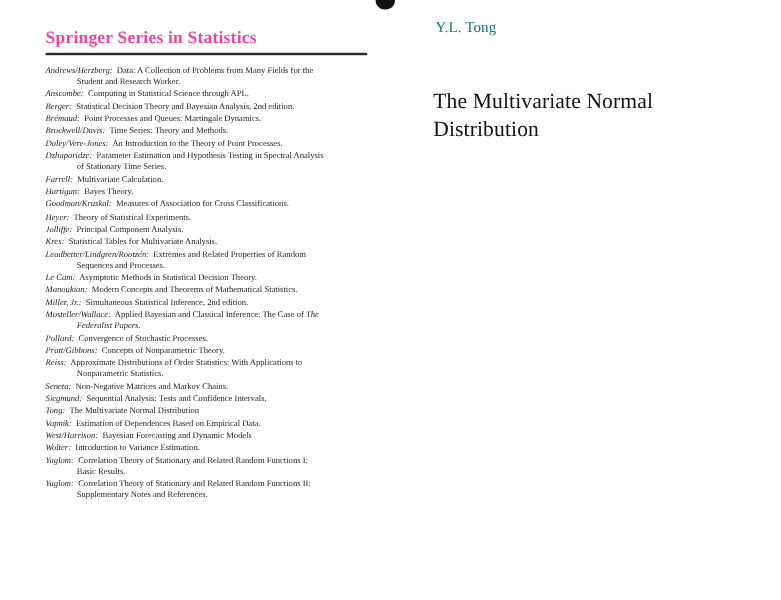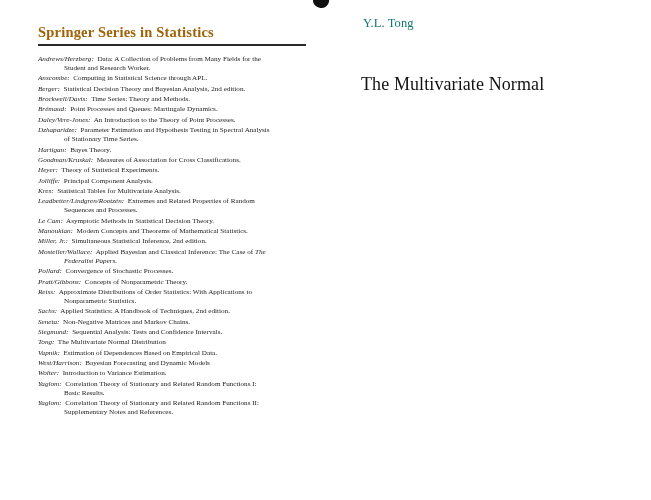--- a/index.html
+++ b/index.html
@@ -40,21 +40,21 @@
     position: absolute;
     left: 38px;
     top: 24px;
     width: 268px;
   }
   .series-title {
     font-family: "Liberation Serif", "DejaVu Serif", serif;
     font-weight: bold;
     font-size: 14.5px;
     letter-spacing: 0.2px;
-    color: #a16207;
+    color: #ec4899;
     white-space: nowrap;
   }
   .series-rule {
     margin-top: 3px;
     height: 1.6px;
     background: #2a2a2a;
     width: 268px;
   }
 
   .series-list {
@@ -119,50 +119,51 @@
 
   <div class="series-header">
     <div class="series-title">Springer Series in Statistics</div>
     <div class="series-rule"></div>
   </div>
 
   <ul class="series-list" id="series-list">
       <li class="series-entry"><span class="first-line"><i>Andrews/Herzberg:</i>&nbsp; <span>Data: A Collection of Problems from Many Fields for the</span></span><br><span>Student and Research Worker.</span></li>
       <li class="series-entry"><span class="first-line"><i>Anscombe:</i>&nbsp; <span>Computing in Statistical Science through APL.</span></span></li>
       <li class="series-entry"><span class="first-line"><i>Berger:</i>&nbsp; <span>Statistical Decision Theory and Bayesian Analysis, 2nd edition.</span></span></li>
+      <li class="series-entry"><span class="first-line"><i>Brémaud:</i>&nbsp; <span>Point Processes and Queues: Martingale Dynamics.</span></span></li>
       <li class="series-entry"><span class="first-line"><i>Brockwell/Davis:</i>&nbsp; <span>Time Series: Theory and Methods.</span></span></li>
-      <li class="series-entry"><span class="first-line"><i>Brémaud:</i>&nbsp; <span>Point Processes and Queues: Martingale Dynamics.</span></span></li>
       <li class="series-entry"><span class="first-line"><i>Daley/Vere-Jones:</i>&nbsp; <span>An Introduction to the Theory of Point Processes.</span></span></li>
       <li class="series-entry"><span class="first-line"><i>Dzhaparidze:</i>&nbsp; <span>Parameter Estimation and Hypothesis Testing in Spectral Analysis</span></span><br><span>of Stationary Time Series.</span></li>
+      <li class="series-entry"><span class="first-line"><i>Farrell:</i>&nbsp; <span>Multivariate Calculation.</span></span></li>
       <li class="series-entry"><span class="first-line"><i>Hartigan:</i>&nbsp; <span>Bayes Theory.</span></span></li>
       <li class="series-entry"><span class="first-line"><i>Goodman/Kruskal:</i>&nbsp; <span>Measures of Association for Cross Classifications.</span></span></li>
       <li class="series-entry"><span class="first-line"><i>Heyer:</i>&nbsp; <span>Theory of Statistical Experiments.</span></span></li>
       <li class="series-entry"><span class="first-line"><i>Jolliffe:</i>&nbsp; <span>Principal Component Analysis.</span></span></li>
       <li class="series-entry"><span class="first-line"><i>Kres:</i>&nbsp; <span>Statistical Tables for Multivariate Analysis.</span></span></li>
       <li class="series-entry"><span class="first-line"><i>Leadbetter/Lindgren/Rootzén:</i>&nbsp; <span>Extremes and Related Properties of Random</span></span><br><span>Sequences and Processes.</span></li>
       <li class="series-entry"><span class="first-line"><i>Le Cam:</i>&nbsp; <span>Asymptotic Methods in Statistical Decision Theory.</span></span></li>
       <li class="series-entry"><span class="first-line"><i>Manoukian:</i>&nbsp; <span>Modern Concepts and Theorems of Mathematical Statistics.</span></span></li>
       <li class="series-entry"><span class="first-line"><i>Miller, Jr.:</i>&nbsp; <span>Simultaneous Statistical Inference, 2nd edition.</span></span></li>
       <li class="series-entry"><span class="first-line"><i>Mosteller/Wallace:</i>&nbsp; <span>Applied Bayesian and Classical Inference: The Case of <i>The</i></span></span><br><span><i>Federalist Papers.</i></span></li>
       <li class="series-entry"><span class="first-line"><i>Pollard:</i>&nbsp; <span>Convergence of Stochastic Processes.</span></span></li>
       <li class="series-entry"><span class="first-line"><i>Pratt/Gibbons:</i>&nbsp; <span>Concepts of Nonparametric Theory.</span></span></li>
       <li class="series-entry"><span class="first-line"><i>Reiss:</i>&nbsp; <span>Approximate Distributions of Order Statistics: With Applications to</span></span><br><span>Nonparametric Statistics.</span></li>
-      <li class="series-entry"><span class="first-line"><i>Sachs:</i>&nbsp; <span>Applied Statistics: A Handbook of Techniques, 2nd edition.</span></span></li>
       <li class="series-entry"><span class="first-line"><i>Seneta:</i>&nbsp; <span>Non-Negative Matrices and Markov Chains.</span></span></li>
       <li class="series-entry"><span class="first-line"><i>Siegmund:</i>&nbsp; <span>Sequential Analysis: Tests and Confidence Intervals.</span></span></li>
       <li class="series-entry"><span class="first-line"><i>Tong:</i>&nbsp; <span>The Multivariate Normal Distribution</span></span></li>
       <li class="series-entry"><span class="first-line"><i>Vapnik:</i>&nbsp; <span>Estimation of Dependences Based on Empirical Data.</span></span></li>
       <li class="series-entry"><span class="first-line"><i>West/Harrison:</i>&nbsp; <span>Bayesian Forecasting and Dynamic Models</span></span></li>
       <li class="series-entry"><span class="first-line"><i>Wolter:</i>&nbsp; <span>Introduction to Variance Estimation.</span></span></li>
       <li class="series-entry"><span class="first-line"><i>Yaglom:</i>&nbsp; <span>Correlation Theory of Stationary and Related Random Functions I:</span></span><br><span>Basic Results.</span></li>
       <li class="series-entry"><span class="first-line"><i>Yaglom:</i>&nbsp; <span>Correlation Theory of Stationary and Related Random Functions II:</span></span><br><span>Supplementary Notes and References.</span></li>
     </ul>
 </div>
 
 <div class="title-page">
 
   <div class="author-name">Y.L. Tong</div>
 
   <div class="book-title">
     <span class="title-line">The Multivariate Normal</span>
+    <span class="title-line">Distribution</span>
   </div>
 
 </div>
 
 </body></html>

